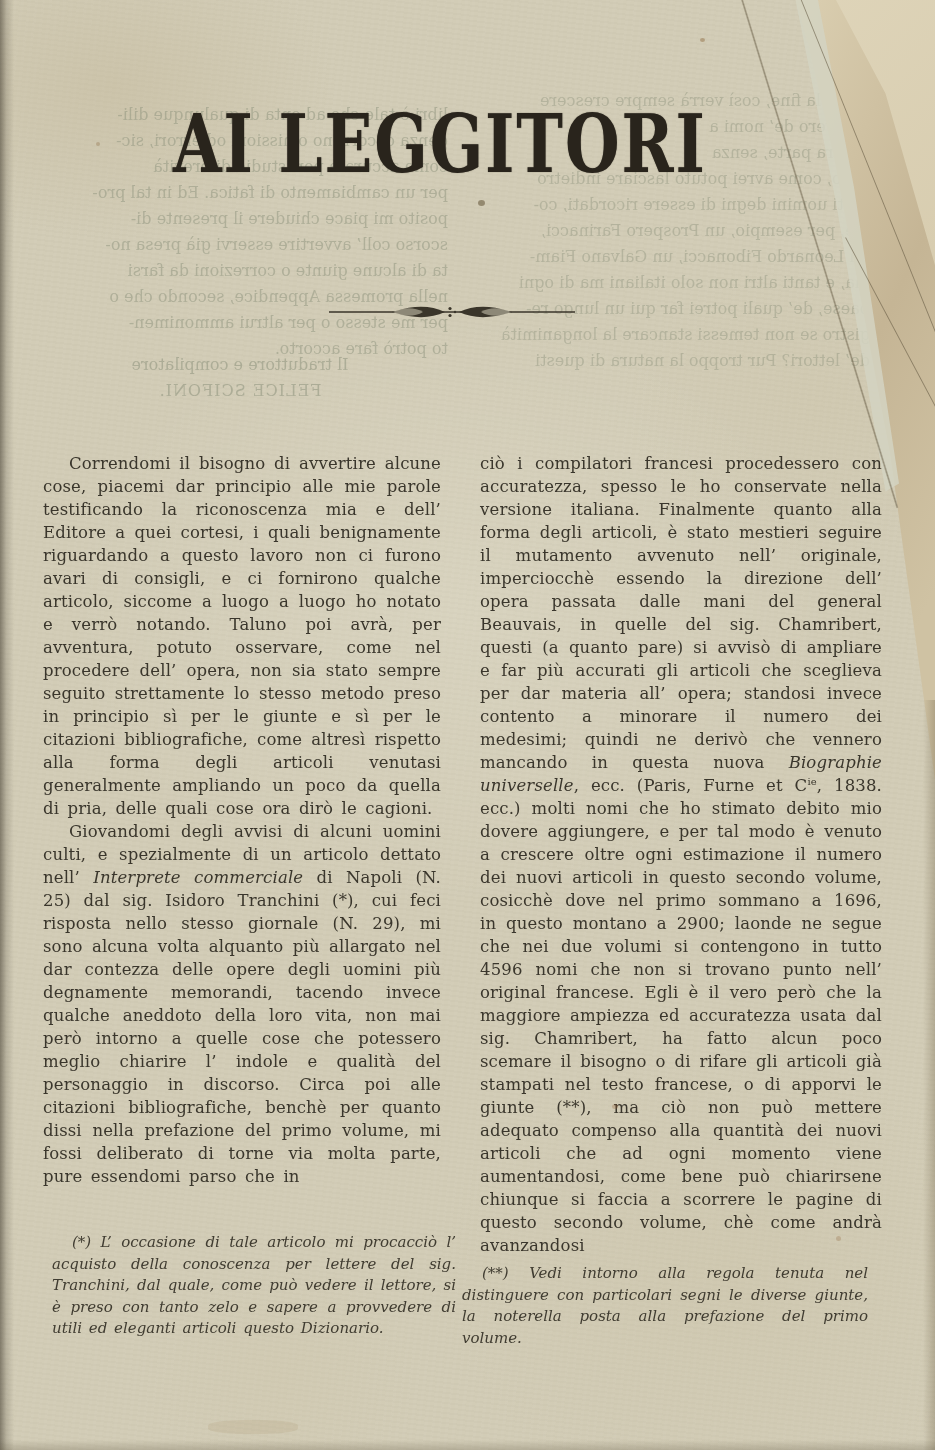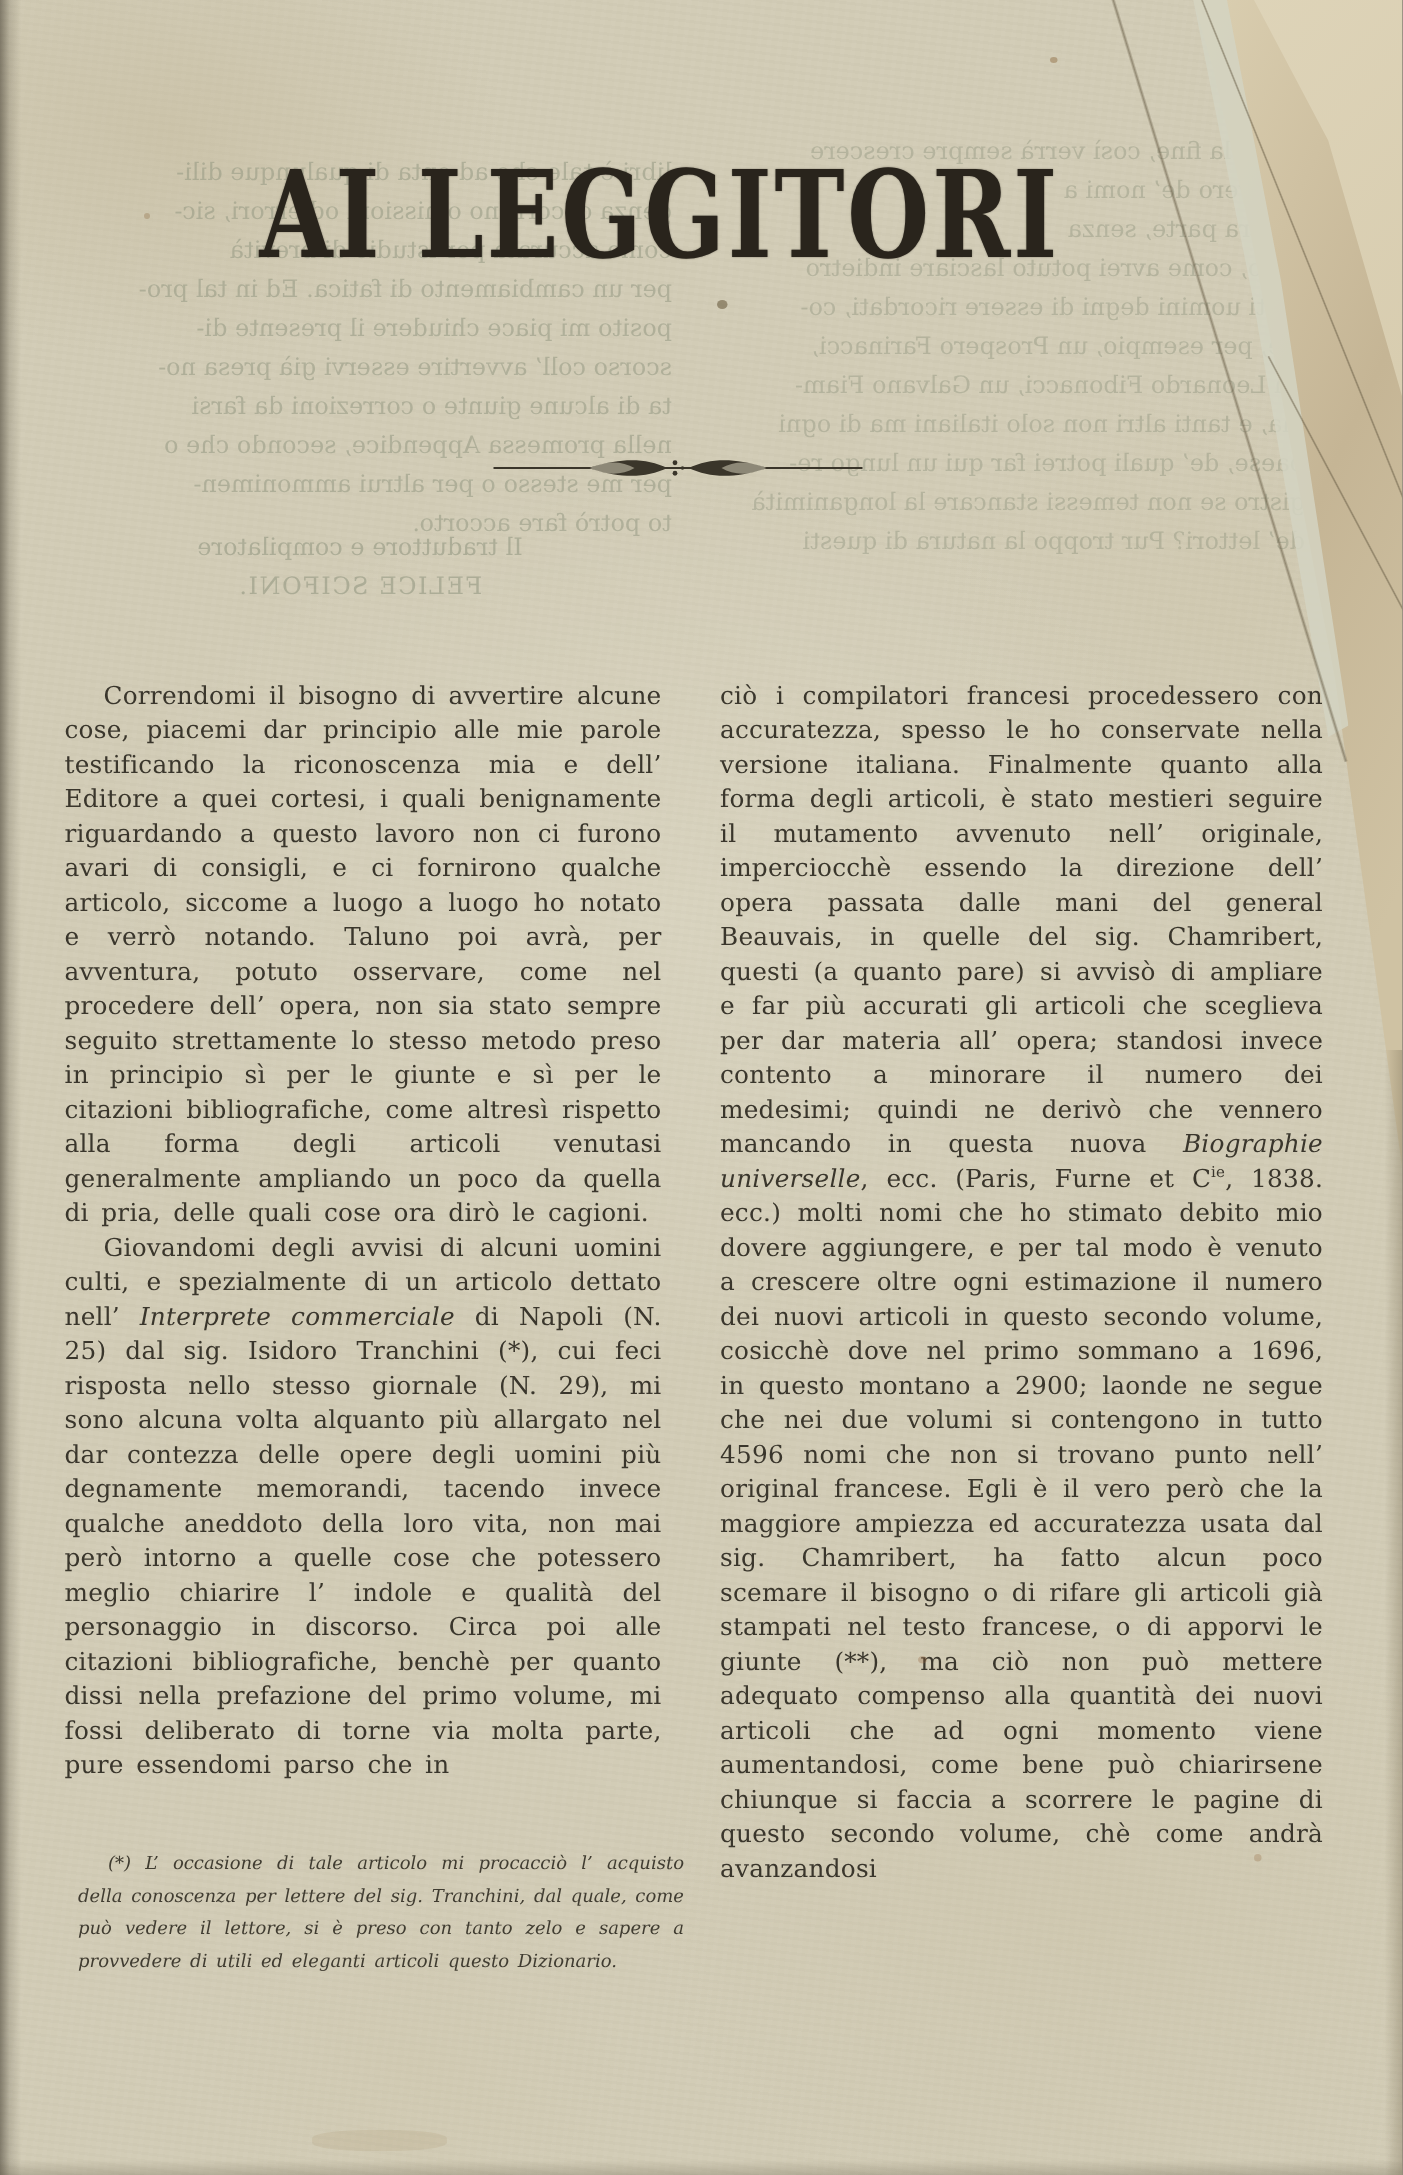--- a/index.html
+++ b/index.html
@@ -65,21 +65,21 @@
   
   .ornament{position:absolute;left:327px;top:303px;width:250px;height:18px;}
   
   .col{position:absolute;top:452px;color:#3a362c;font-size:16.5px;line-height:23px;
     text-align:justify;word-spacing:3px;letter-spacing:.15px;}
   .col p{margin:0;text-indent:26px;}
   .col p.noindent{text-indent:0;}
   .col-left{left:43px;width:398px;}
   .col-right{left:480px;width:402px;}
   .footnote{position:absolute;color:#403c31;font-style:italic;
-    font-size:12px;line-height:21.5px;text-align:justify;word-spacing:2px;text-indent:20px;}
+    font-size:15px;line-height:21.5px;text-align:justify;word-spacing:2px;text-indent:20px;}
   .fn-left{left:52px;top:1232px;width:404px;}
   .fn-right{left:462px;top:1263px;width:406px;}
   sup{font-size:10px;line-height:0;}
 </style>
 </head>
 <body>
 
 <div class="page">
 
   <div class="bleed bleed-left">
@@ -130,20 +130,21 @@
   <div class="col col-left">
     <p>Correndomi il bisogno di avvertire alcune cose, piacemi dar principio alle mie parole testificando la riconoscenza mia e dell’ Editore a quei cortesi, i quali benignamente riguardando a questo lavoro non ci furono avari di consigli, e ci fornirono qualche articolo, siccome a luogo a luogo ho notato e verrò notando. Taluno poi avrà, per avventura, potuto osservare, come nel procedere dell’ opera, non sia stato sempre seguito strettamente lo stesso metodo preso in principio sì per le giunte e sì per le citazioni bibliografiche, come altresì rispetto alla forma degli articoli venutasi generalmente ampliando un poco da quella di pria, delle quali cose ora dirò le cagioni.</p>
     <p><span>Giovandomi degli avvisi di alcuni uomini culti, e spezialmente di un articolo dettato nell’ </span><i>Interprete commerciale</i><span> di Napoli (N. 25) dal sig. Isidoro Tranchini (*), cui feci risposta nello stesso giornale (N. 29), mi sono alcuna volta alquanto più allargato nel dar contezza delle opere degli uomini più degnamente memorandi, tacendo invece qualche aneddoto della loro vita, non mai però intorno a quelle cose che potessero meglio chiarire l’ indole e qualità del personaggio in discorso. Circa poi alle citazioni bibliografiche, benchè per quanto dissi nella prefazione del primo volume, mi fossi deliberato di torne via molta parte, pure essendomi parso che in</span></p>
   </div>
 
   <div class="col col-right">
     <p class="noindent"><span>ciò i compilatori francesi procedessero con accuratezza, spesso le ho conservate nella versione italiana. Finalmente quanto alla forma degli articoli, è stato mestieri seguire il mutamento avvenuto nell’ originale, imperciocchè essendo la direzione dell’ opera passata dalle mani del general Beauvais, in quelle del sig. Chamribert, questi (a quanto pare) si avvisò di ampliare e far più accurati gli articoli che sceglieva per dar materia all’ opera; standosi invece contento a minorare il numero dei medesimi; quindi ne derivò che vennero mancando in questa nuova </span><i>Biographie universelle</i><span>, ecc. (Paris, Furne et C</span><sup>ie</sup><span>, 1838. ecc.) molti nomi che ho stimato debito mio dovere aggiungere, e per tal modo è venuto a crescere oltre ogni estimazione il numero dei nuovi articoli in questo secondo volume, cosicchè dove nel primo sommano a 1696, in questo montano a 2900; laonde ne segue che nei due volumi si contengono in tutto 4596 nomi che non si trovano punto nell’ original francese. Egli è il vero però che la maggiore ampiezza ed accuratezza usata dal sig. Chamribert, ha fatto alcun poco scemare il bisogno o di rifare gli articoli già stampati nel testo francese, o di apporvi le giunte (**), ma ciò non può mettere adequato compenso alla quantità dei nuovi articoli che ad ogni momento viene aumentandosi, come bene può chiarirsene chiunque si faccia a scorrere le pagine di questo secondo volume, chè come andrà avanzandosi</span></p>
   </div>
 
   <div class="footnote fn-left">(*) L’ occasione di tale articolo mi procacciò l’ acquisto della conoscenza per lettere del sig. Tranchini, dal quale, come può vedere il lettore, si è preso con tanto zelo e sapere a provvedere di utili ed eleganti articoli questo Dizionario.</div>
+  <div class="footnote fn-right">(**) Vedi intorno alla regola tenuta nel distinguere con particolari segni le diverse giunte, la noterella posta alla prefazione del primo volume.</div>
 
   <div class="fold-area">
     <div class="fold-main"></div>
     <div class="torn-strip"></div>
     <div class="fold-top"></div>
     <div class="crease c1"></div>
     <div class="crease c2"></div>
     <div class="crease c3"></div>
   </div>
   <div class="right-edge"></div>

